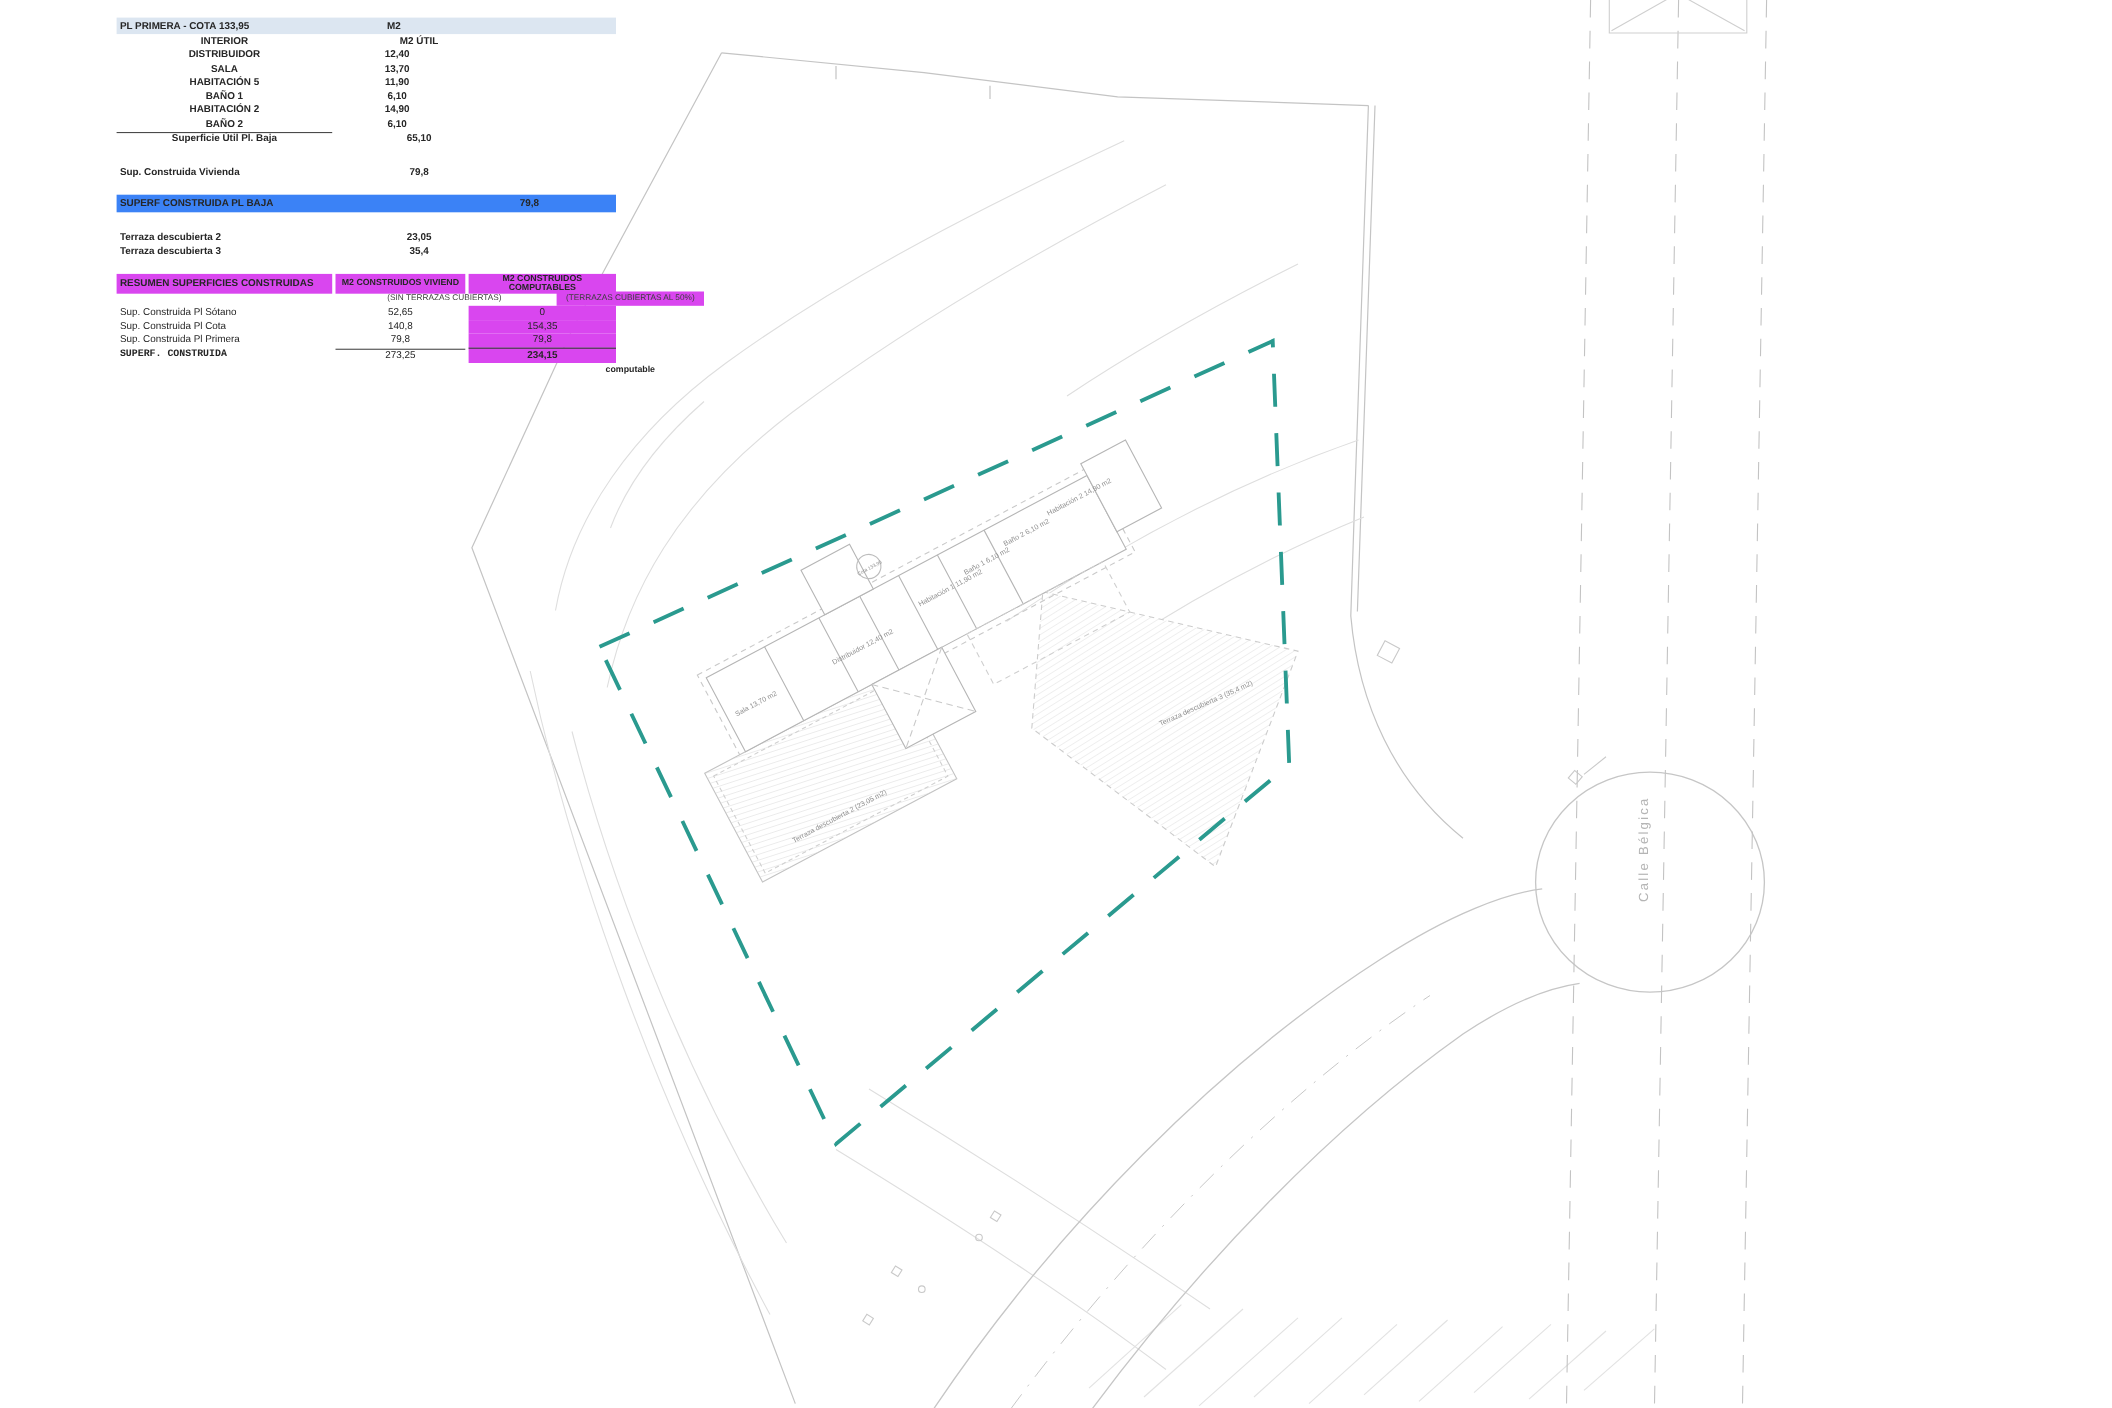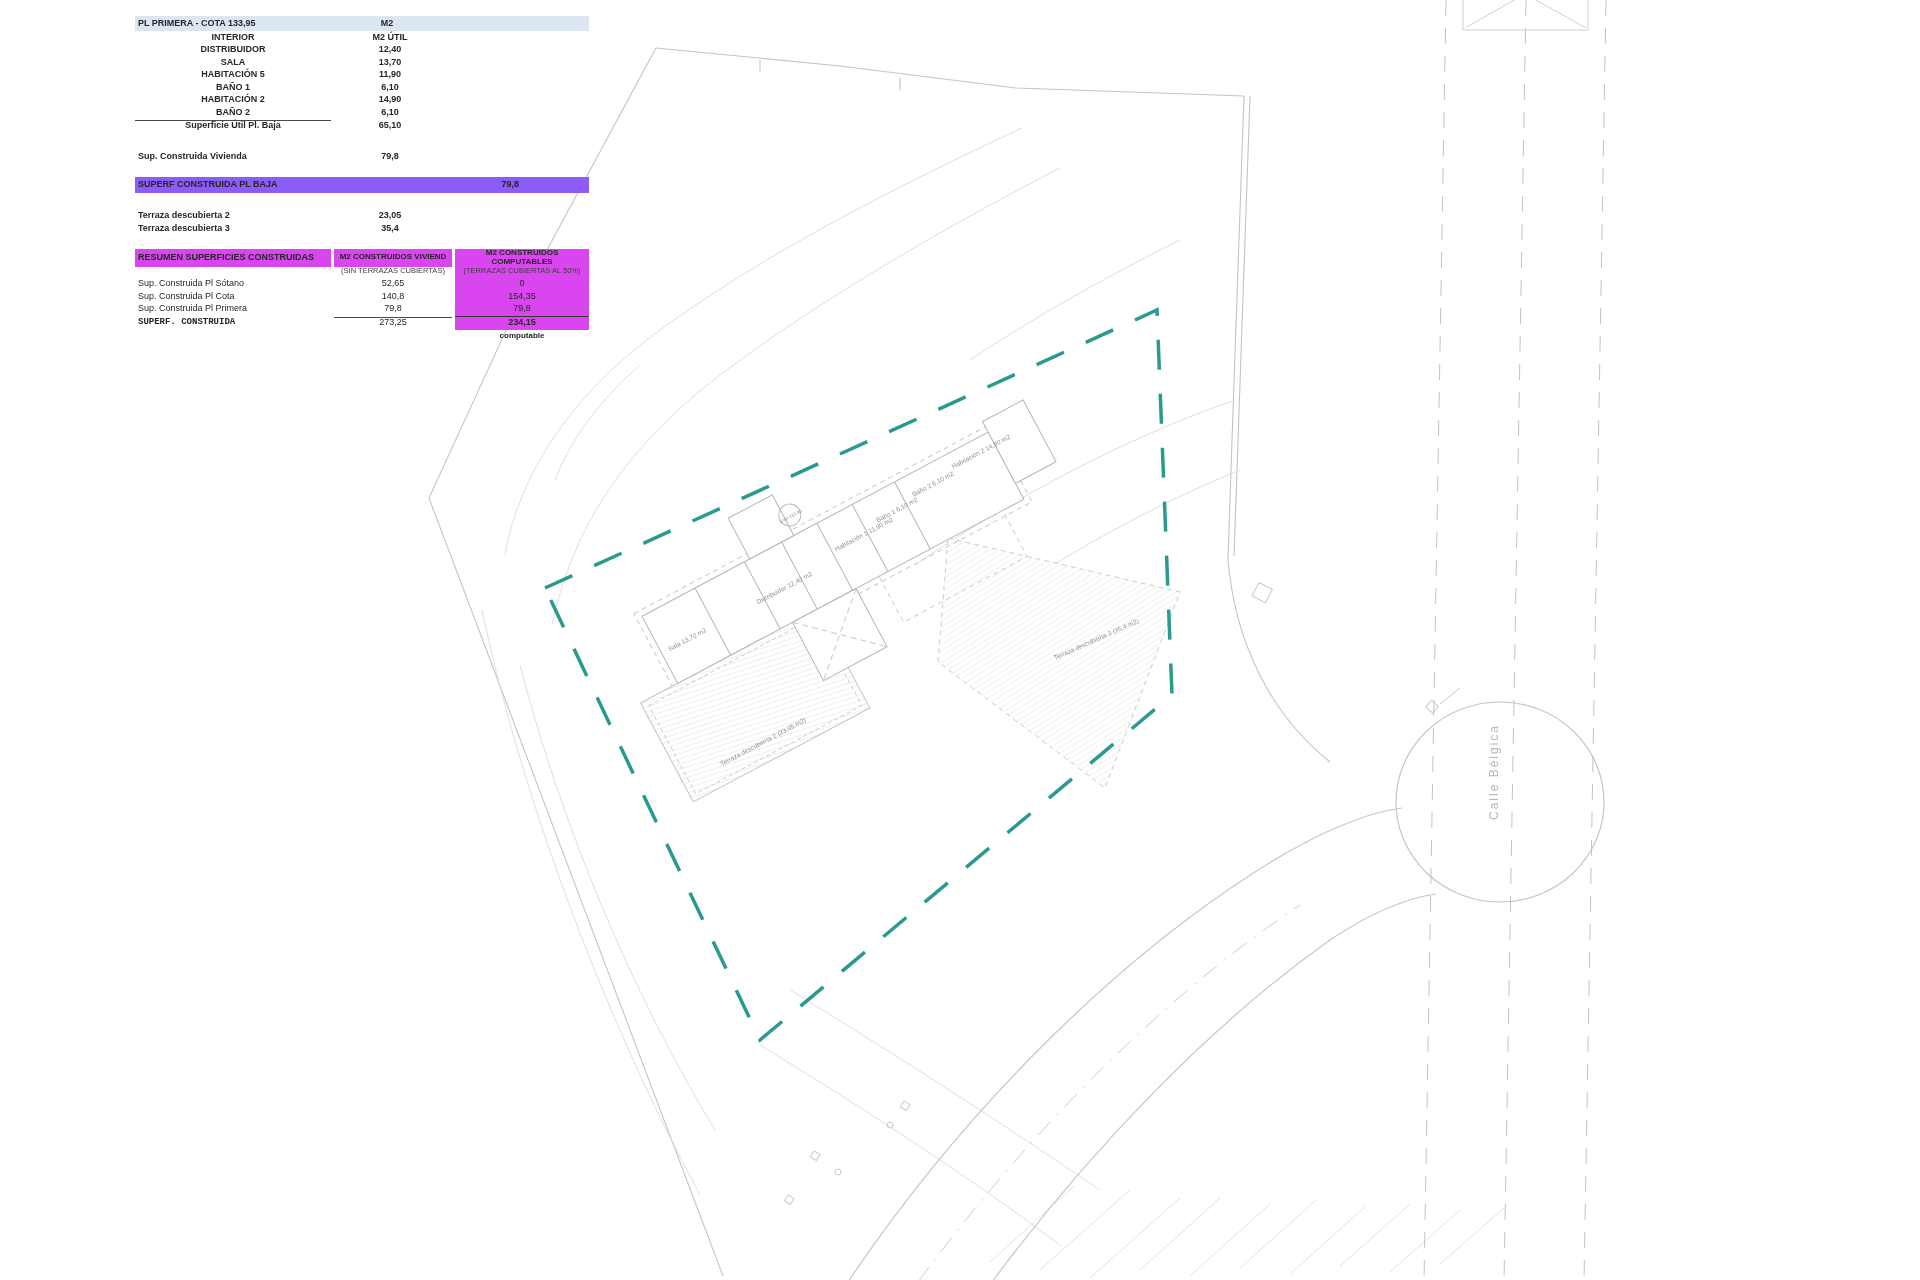--- a/index.html
+++ b/index.html
@@ -1,29 +1,29 @@
 <!DOCTYPE html>
 <html><head>
 <meta charset="utf-8">
 <style>
   html,body{margin:0;padding:0;background:#ffffff;}
   #canvas{position:relative;width:1920px;height:1280px;background:#fff;overflow:hidden;
           font-family:"Liberation Sans",sans-serif;color:#262626;}
   #plan-svg{position:absolute;left:0;top:0;}
   
-  .tables{position:absolute;left:106px;top:16px;width:454px;font-size:9px;line-height:1.1;margin-left:29px;}
+  .tables{position:absolute;left:106px;top:16px;width:454px;font-size:9px;line-height:1.1;}
   .r{display:grid;grid-template-columns:196px 118px 140px;column-gap:0;align-items:center;font-weight:bold;}
   .r3{display:grid;grid-template-columns:196px 3px 118px 3px 134px;align-items:stretch;}
   .cC{text-align:center;}
   .cL{text-align:left;padding-left:3px;}
   .b{font-weight:bold;}
   .title-bar{display:grid;grid-template-columns:196px 112px;background:#dce6f1;height:15px;align-items:center;font-weight:bold;}
-  .h13{height:13px;} .h12{height:12.5px;} .h16{height:16px;}
+  .h13{height:13px;gap:20px;} .h12{height:12.5px;} .h16{height:16px;}
   .rule-top{border-top:1.2px solid #4a4a4a;}
-  .graybar{display:flex;justify-content:space-between;align-items:center;background:#8b5cf6;height:16px;font-weight:bold;}
+  .graybar{display:flex;justify-content:space-between;align-items:center;background:#3b82f6;height:16px;font-weight:bold;}
   .graybar .v{padding-right:70px;}
   .gcell{background:#d946ef;display:flex;align-items:center;}
   .gcell.cC{justify-content:center;text-align:center;}
   .sub{font-size:7.5px;color:#3c3c3c;}
   .sp18{height:18px;} .sp14{height:14px;} .sp16{height:16px;}
   .tot2{border-top:1px solid #4a4a4a;}
   .tot3{border-top:1.4px solid #333;}
   .foot{font-weight:bold;font-size:8px;}
 </style>
 </head>

